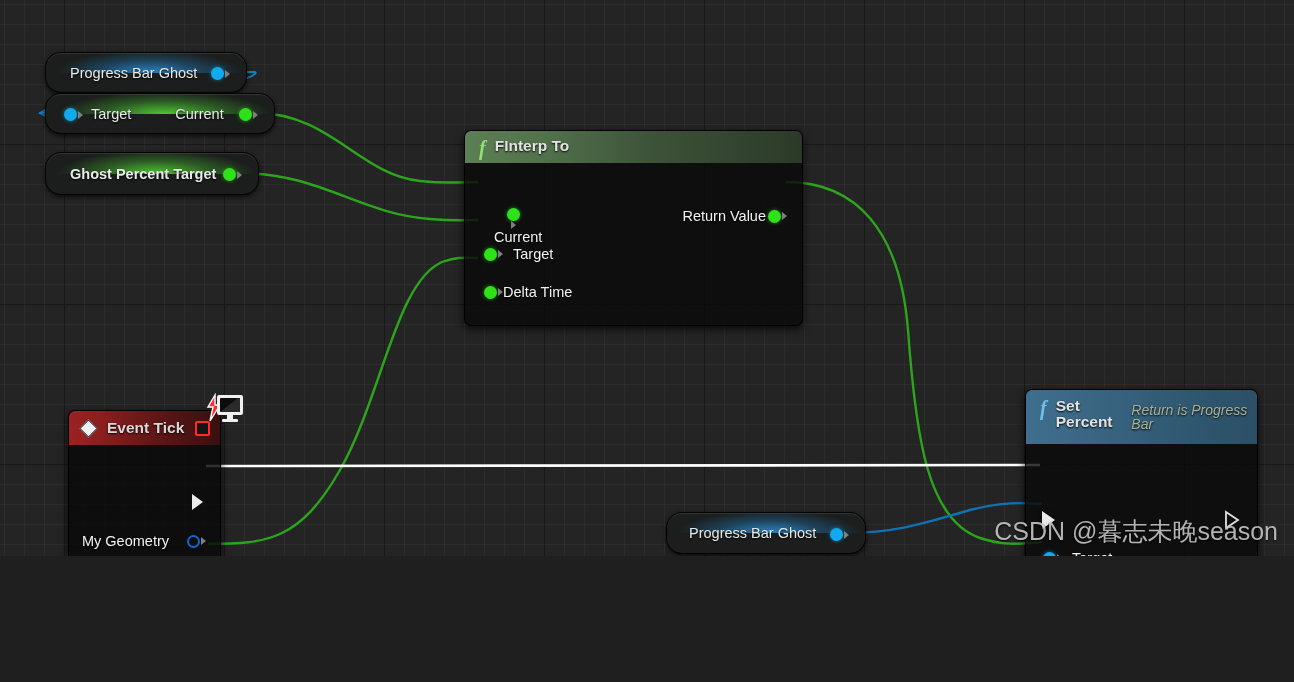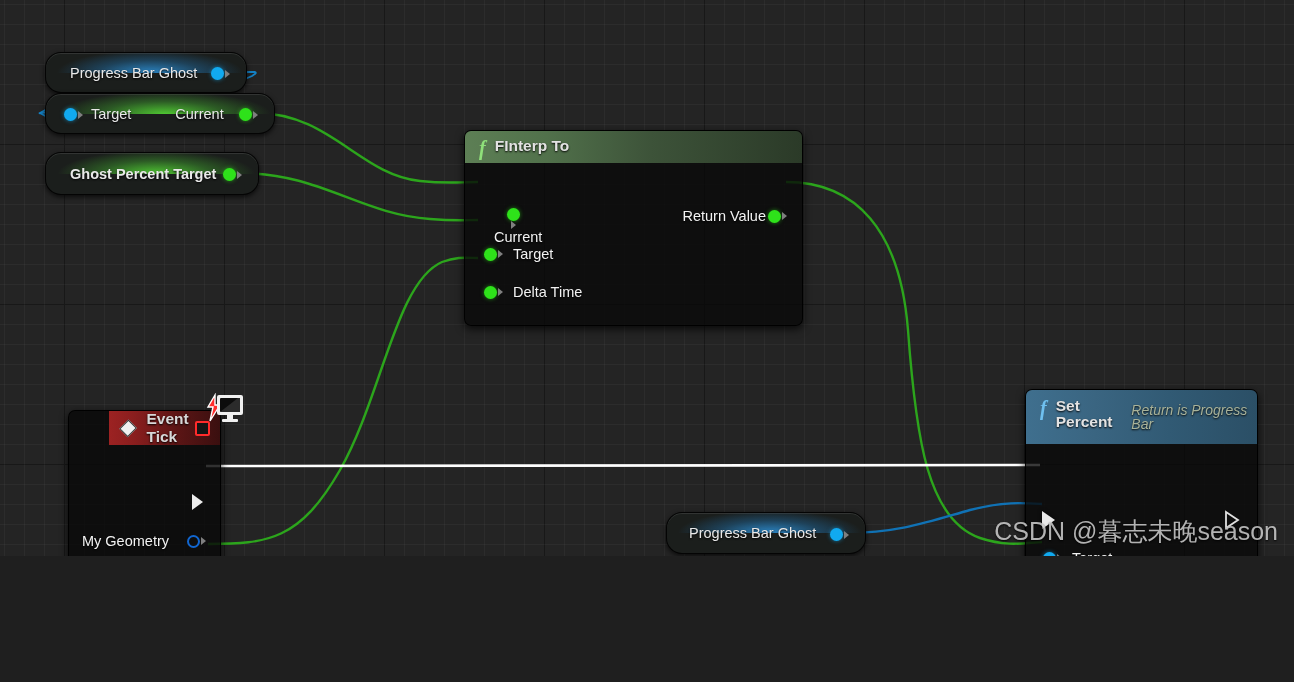--- a/index.html
+++ b/index.html
@@ -87,21 +87,20 @@
     filter:drop-shadow(0 0 2px rgba(0,0,0,.8));
   }
   .exec-out-hollow{position:absolute;}
 
   
   .event-node{
     border-radius:7px;border:1px solid rgba(0,0,0,0.9);
     background:rgba(10,10,10,0.84);
     box-shadow:0 3px 9px rgba(0,0,0,0.75);
     overflow:hidden;
-    padding-left:40px;
   }
   .ev-title{color:#d8d8d8;font-size:15.5px;font-weight:bold;text-shadow:0 1px 2px #000;}
   .diamond{
     width:13px;height:13px;background:#f0f0f0;transform:rotate(45deg);
     border:1.5px solid #3a3a3a;box-sizing:border-box;
   }
   .red-badge{
     width:15px;height:15px;border:2.5px solid #ff2b2b;background:#151515;
     box-sizing:border-box;border-radius:2px;
   }
@@ -186,21 +185,21 @@
 
       <span class="pin" style="left:19px;top:83px;">
         <span class="dot green"></span>
         <span class="arrowtip"></span>
         <span class="pin-text" style="margin-left:10px;">Target</span>
       </span>
 
       <span class="pin" style="left:19px;top:121px;">
         <span class="dot green"></span>
         <span class="arrowtip"></span>
-        <span class="pin-text" style="margin-left:10px;">Delta Time</span>
+        <span class="pin-text" style="">Delta Time</span>
       </span>
 
       <span class="pin" style="left:19px;top:162px;">
 
         <span class="value-box" style="margin-left:8px;">1.0</span>
       </span>
 
       <span class="pin" style="right:15px;top:45px;">
         <span class="pin-text" style="margin-right:2px;text-align:center;">Return Value</span>
         <span class="dot green"></span>

